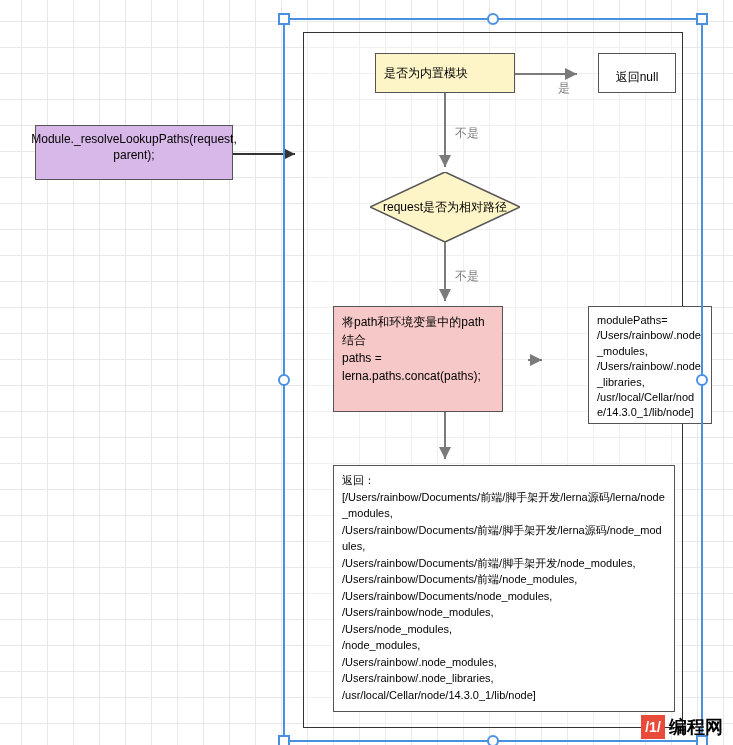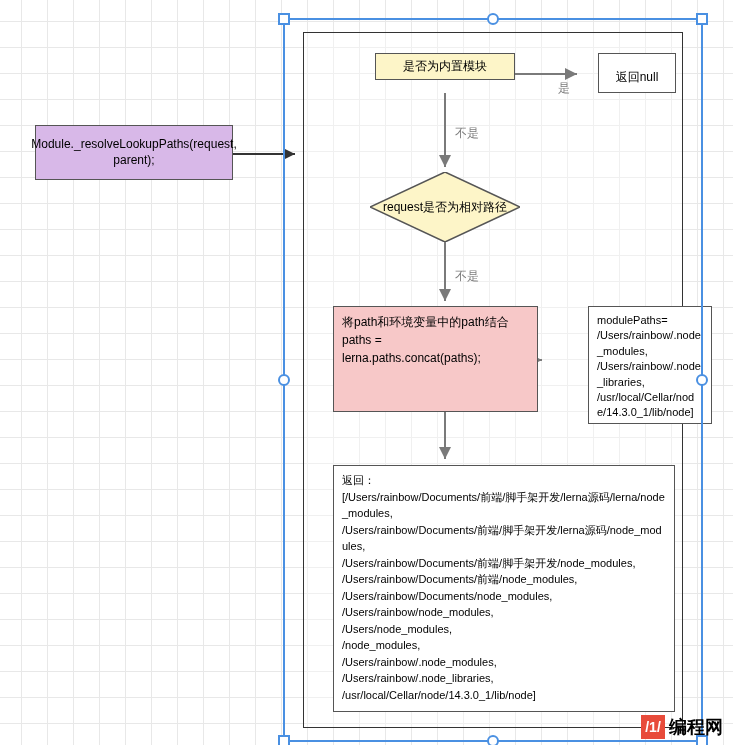--- a/index.html
+++ b/index.html
@@ -59,29 +59,29 @@
       position: absolute;
       border: 1.5px solid #555;
       font-size: 12px;
       padding: 6px 8px;
       background: #fff;
     }
     .purple-box {
       left: 35px; top: 125px;
       width: 198px; height: 55px;
       background: #d8b8e8;
-      display: flex; align-items: center; justify-content: center;
+      display: flex; justify-content: center;
       text-align: center;
       line-height: 1.3;
     }
     .yellow-box1 {
       left: 375px; top: 53px;
-      width: 140px; height: 27px;
+      width: 140px; height: 40px;
       background: #fdf5c8;
-      display: flex; align-items: center; justify-content: center;
+      display: flex; align-items: center; 
     }
     .null-box {
       left: 585px; top: 53px;
       width: 78px; height: 40px;
       background: #fff;
       display: flex; align-items: flex-end; justify-content: center; margin-left: 13px;
     }
     .diamond {
       position: absolute;
       left: 370px; top: 172px;
@@ -90,21 +90,21 @@
     .diamond svg { width: 100%; height: 100%; }
     .diamond-text {
       position: absolute;
       inset: 0;
       display: flex; align-items: center; justify-content: center;
       font-size: 12px;
       text-align: center;
     }
     .pink-box {
       left: 333px; top: 306px;
-      width: 205px; height: 106px;
+      width: 170px; height: 106px;
       background: #f7c8c8;
       font-size: 12px;
       line-height: 1.5;
     }
     .module-paths-box {
       left: 548px; top: 306px;
       width: 124px; height: 118px;
       background: #fff;
       font-size: 11px;
       line-height: 1.4;

